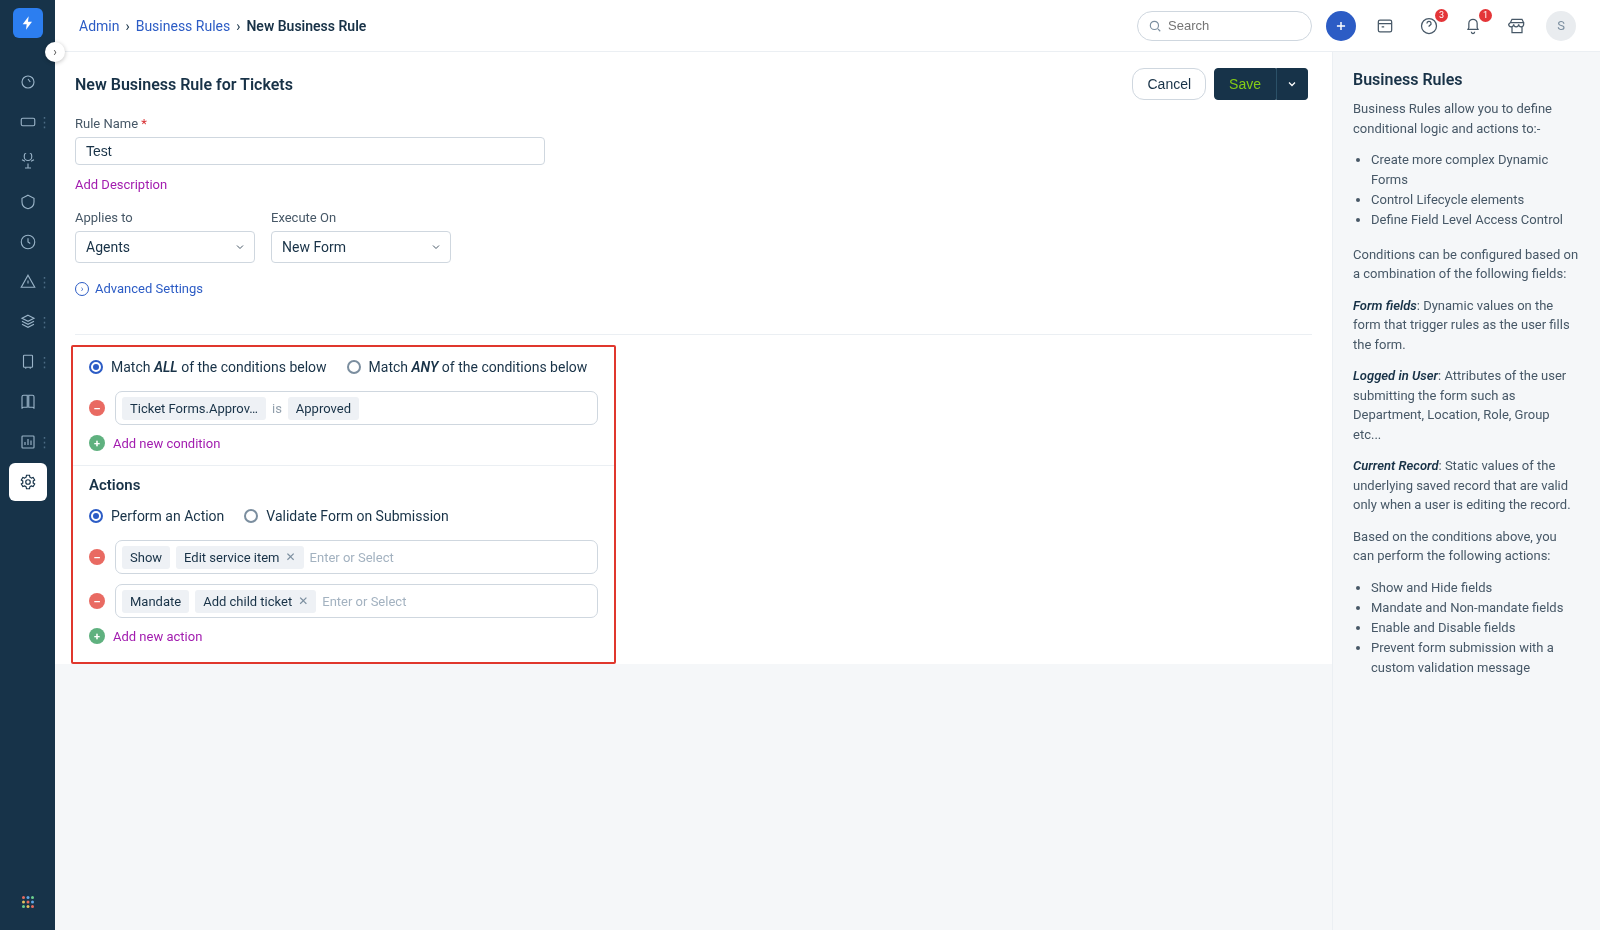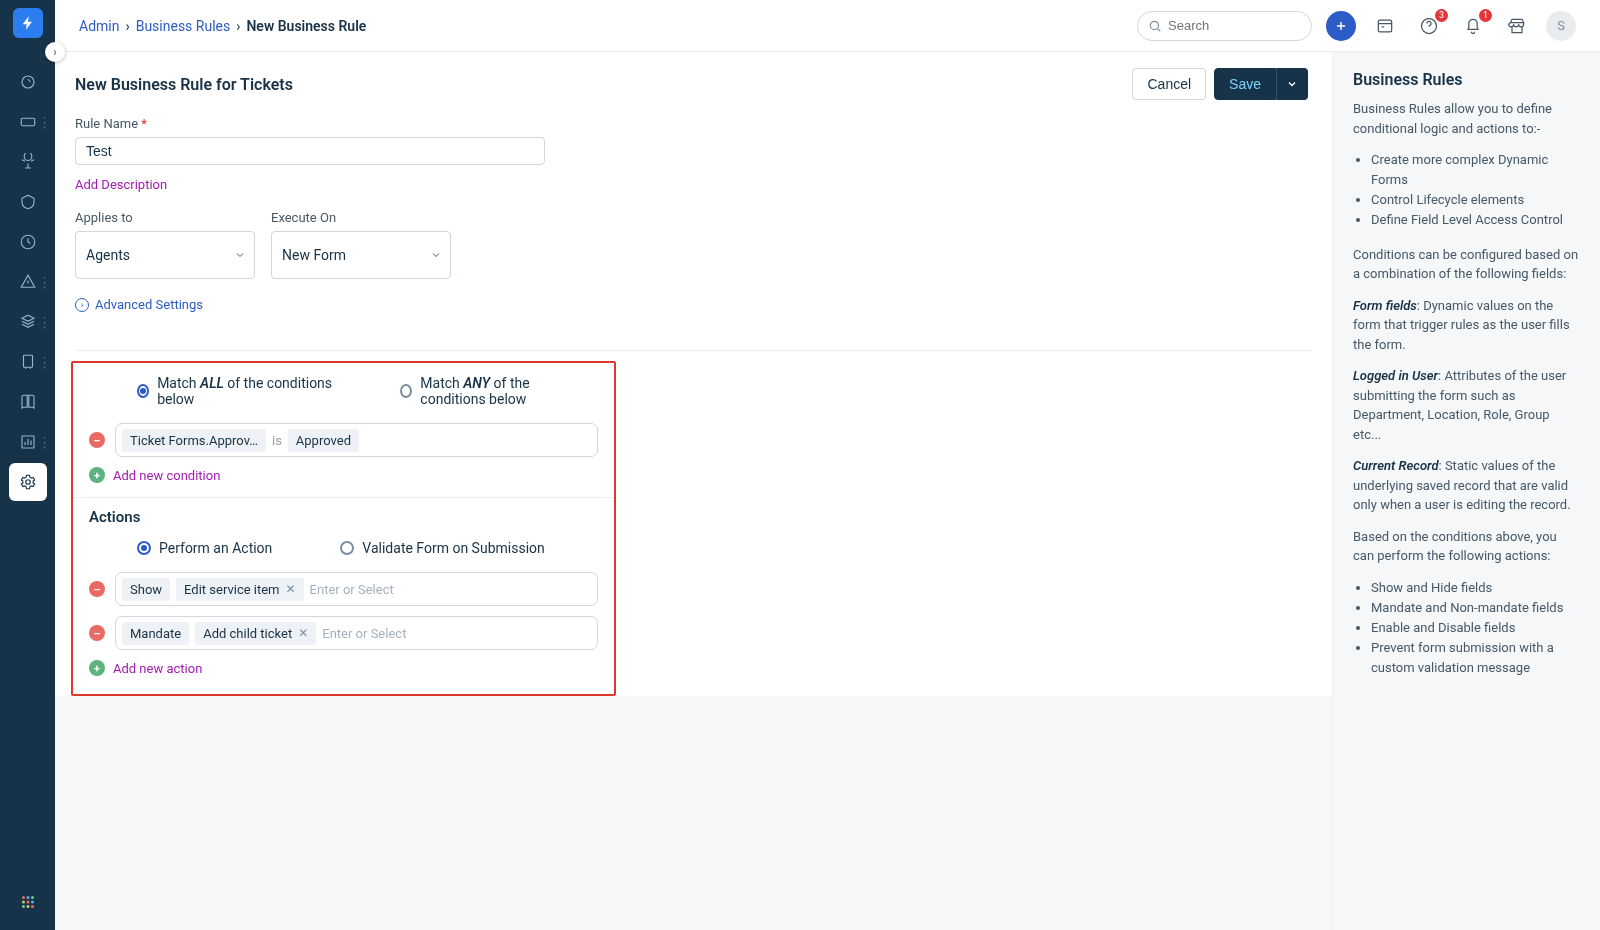--- a/index.html
+++ b/index.html
@@ -25,42 +25,42 @@
   .tb-btn { width: 30px; height: 30px; border-radius: 50%; display: flex; align-items: center; justify-content: center; position: relative; color: #475867; }
   .tb-btn.primary { background: #2c5cc5; color: #fff; }
   .tb-btn .badge { position: absolute; top: -2px; right: -4px; background: #e43538; color: #fff; font-size: 9px; border-radius: 7px; min-width: 13px; height: 13px; display: flex; align-items: center; justify-content: center; padding: 0 2px; }
   .avatar { width: 30px; height: 30px; border-radius: 50%; background: #e9ecef; display: flex; align-items: center; justify-content: center; color: #7b8e9f; font-size: 13px; }
   .content-wrap { flex: 1; display: flex; overflow: hidden; }
   .content { flex: 1; overflow-y: auto; background: #f5f7f9; }
   .builder { background: #fff; margin: 0; padding: 0; border-radius: 0; }
   .builder-header { display: flex; justify-content: space-between; align-items: center; padding: 16px 24px 12px 20px; }
   .builder-header h2 { font-size: 16px; font-weight: 600; color: #183247; }
   .header-actions { display: flex; gap: 8px; }
-  .btn { height: 32px; padding: 0 14px; border-radius: 4px; font-size: 14px; cursor: pointer; display: inline-flex; align-items: center; }
+  .btn { height: 32px; padding: 0 14px; border-radius: 12px; font-size: 14px; cursor: pointer; display: inline-flex; align-items: center; }
   .btn-secondary { background: #fff; border: 1px solid #cfd7df; color: #183247; }
-  .btn-primary { background: #173349; border: 1px solid #173349; color: #7dd3fc; }
+  .btn-primary { background: #173349; border: 1px solid #173349; color: #84cc16; }
   .btn-split-chev { width: 32px; height: 32px; background: #173349; border: 1px solid #173349; border-left: 1px solid #2b5168; display: flex; align-items: center; justify-content: center; border-radius: 0 4px 4px 0; color: #fff; }
   .btn-primary.split { border-radius: 4px 0 0 4px; }
   .form-area { padding: 4px 20px 20px 20px; }
   .field-label { font-size: 13px; color: #475867; margin-bottom: 6px; display: block; }
   .req { color: #d72d30; }
   .text-input { height: 28px; width: 470px; border: 1px solid #cfd7df; border-radius: 4px; padding: 0 10px; font-size: 14px; color: #183247; }
   .link-plain { color: #a21caf; font-size: 13px; cursor: pointer; display: inline-block; margin-top: 12px; }
   .row-selects { display: flex; gap: 16px; margin-top: 18px; }
-  .select-box { height: 48px; width: 180px; border: 1px solid #cfd7df; border-radius: 4px; display: flex; align-items: center; justify-content: space-between; padding: 0 8px 0 10px; font-size: 14px; color: #183247; }
+  .select-box { height: 32px; width: 180px; border: 1px solid #cfd7df; border-radius: 4px; display: flex; align-items: center; justify-content: space-between; padding: 0 8px 0 10px; font-size: 14px; color: #183247; }
   .adv-settings { display: flex; align-items: center; gap: 6px; color: #2c5cc5; font-size: 13px; margin-top: 18px; cursor: pointer; }
   .adv-chev { width: 14px; height: 14px; border: 1px solid #2c5cc5; border-radius: 50%; display: inline-flex; align-items: center; justify-content: center; font-size: 9px; }
   .sections-divider { height: 1px; background: #ebeff3; margin: 18px 20px 0 20px; }
   .highlight-box { border: 2px solid #e0372d; margin: 10px 20px 20px 16px; padding: 12px 16px 18px 16px; width: 545px; border-radius: 2px; }
   .section-title { font-size: 15px; font-weight: 600; color: #183247; margin: 8px 0 14px 0; }
   .radio-row { display: flex; align-items: center; gap: 20px; font-size: 14px; color: #183247; margin-bottom: 16px; }
   .radio { width: 14px; height: 14px; border: 2px solid #2c5cc5; border-radius: 50%; display: inline-flex; align-items: center; justify-content: center; }
   .radio.unchecked { border-color: #7b8e9f; }
   .radio .dot { width: 6px; height: 6px; background: #2c5cc5; border-radius: 50%; }
-  .radio-label { display: flex; align-items: center; gap: 8px; margin-left: 48px; }
+  .radio-label { display: flex; align-items: center; gap: 8px; }
   .cond-row, .act-row { display: flex; align-items: center; gap: 10px; margin-bottom: 10px; }
   .remove-ic { width: 16px; height: 16px; background: #e96a62; border-radius: 50%; display: inline-flex; align-items: center; justify-content: center; color: #fff; font-size: 11px; font-weight: 700; flex-shrink: 0; }
   .chip-box { border: 1px solid #cfd7df; border-radius: 7px; min-height: 34px; display: flex; align-items: center; padding: 3px 6px; gap: 6px; flex: 1; }
   .chip { background: #eef1f5; border-radius: 3px; padding: 4px 8px; font-size: 13px; color: #183247; display: flex; align-items: center; gap: 6px; }
   .chip .x { color: #7b8e9f; font-size: 12px; }
   .op-text { font-size: 13px; color: #919fac; }
   .add-link-row { display: flex; align-items: center; gap: 8px; margin-top: 4px; }
   .add-ic { width: 16px; height: 16px; background: #5fb17f; border-radius: 50%; display: inline-flex; align-items: center; justify-content: center; color: #fff; font-size: 11px; font-weight: 700; }
   .ghost { color: #a3b2c0; font-size: 13px; }
   .help-panel { width: 268px; border-left: 1px solid #ebeff3; background: #f5f7f9; padding: 18px 20px; overflow-y: auto; }

